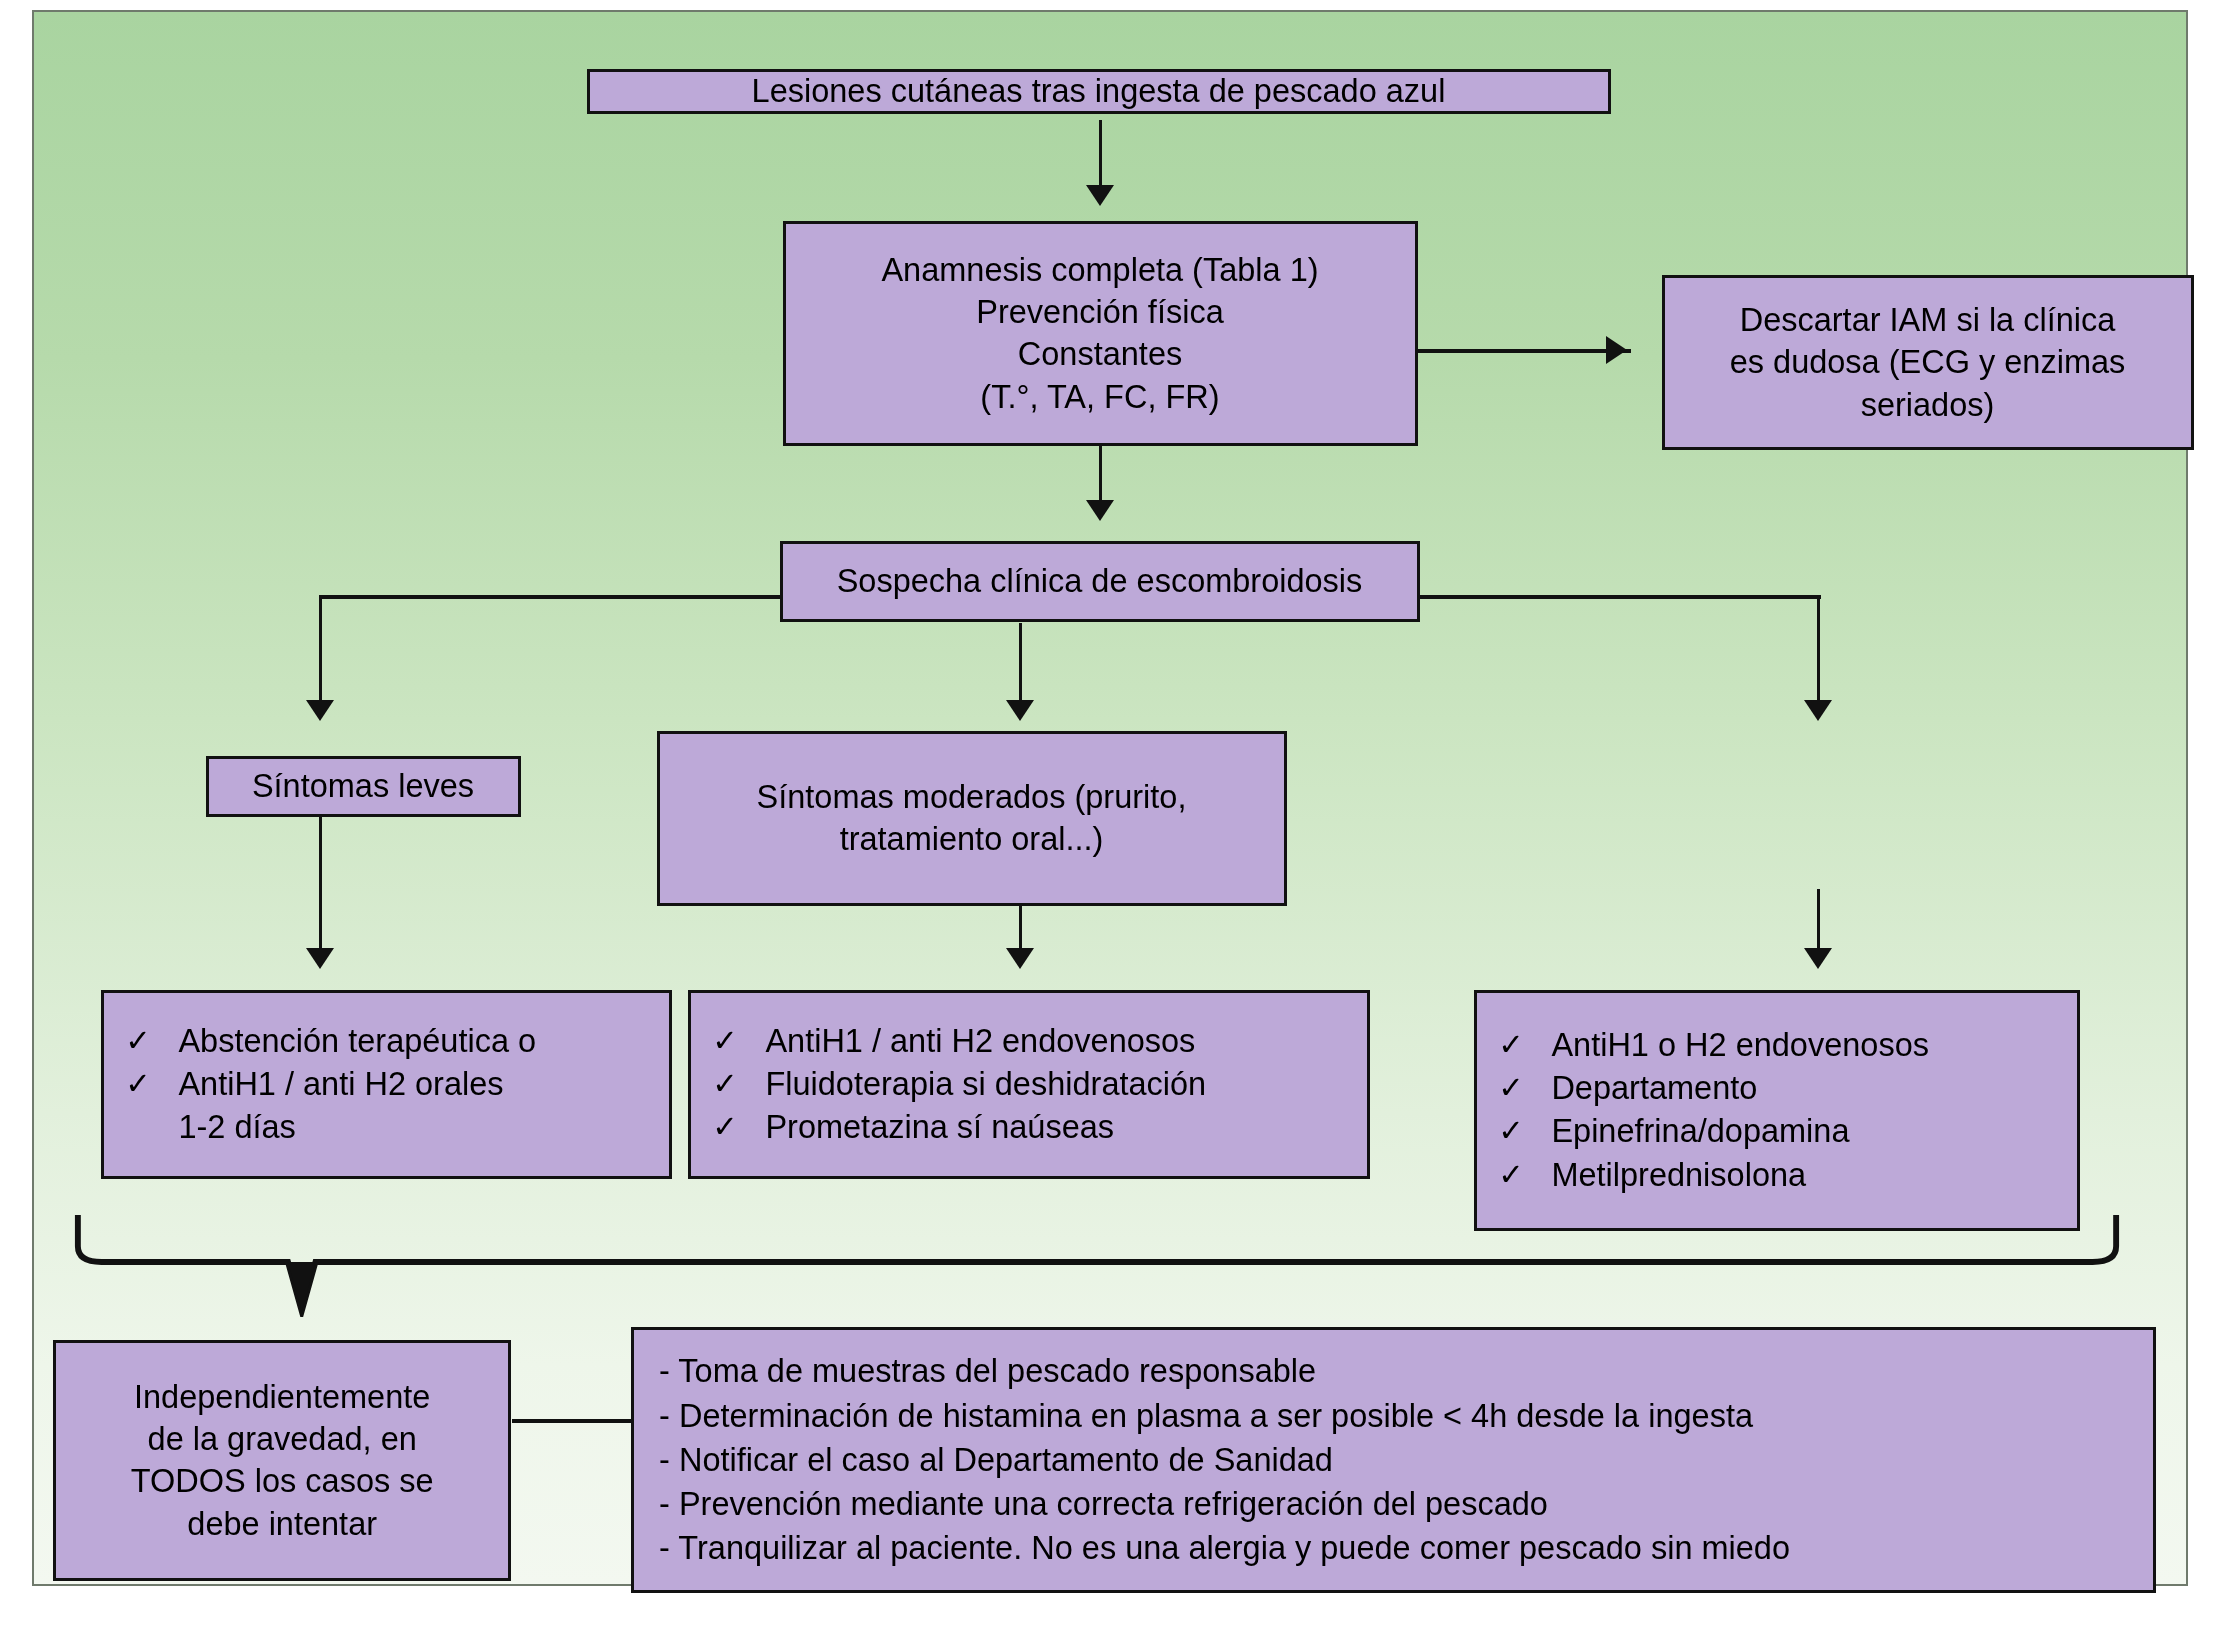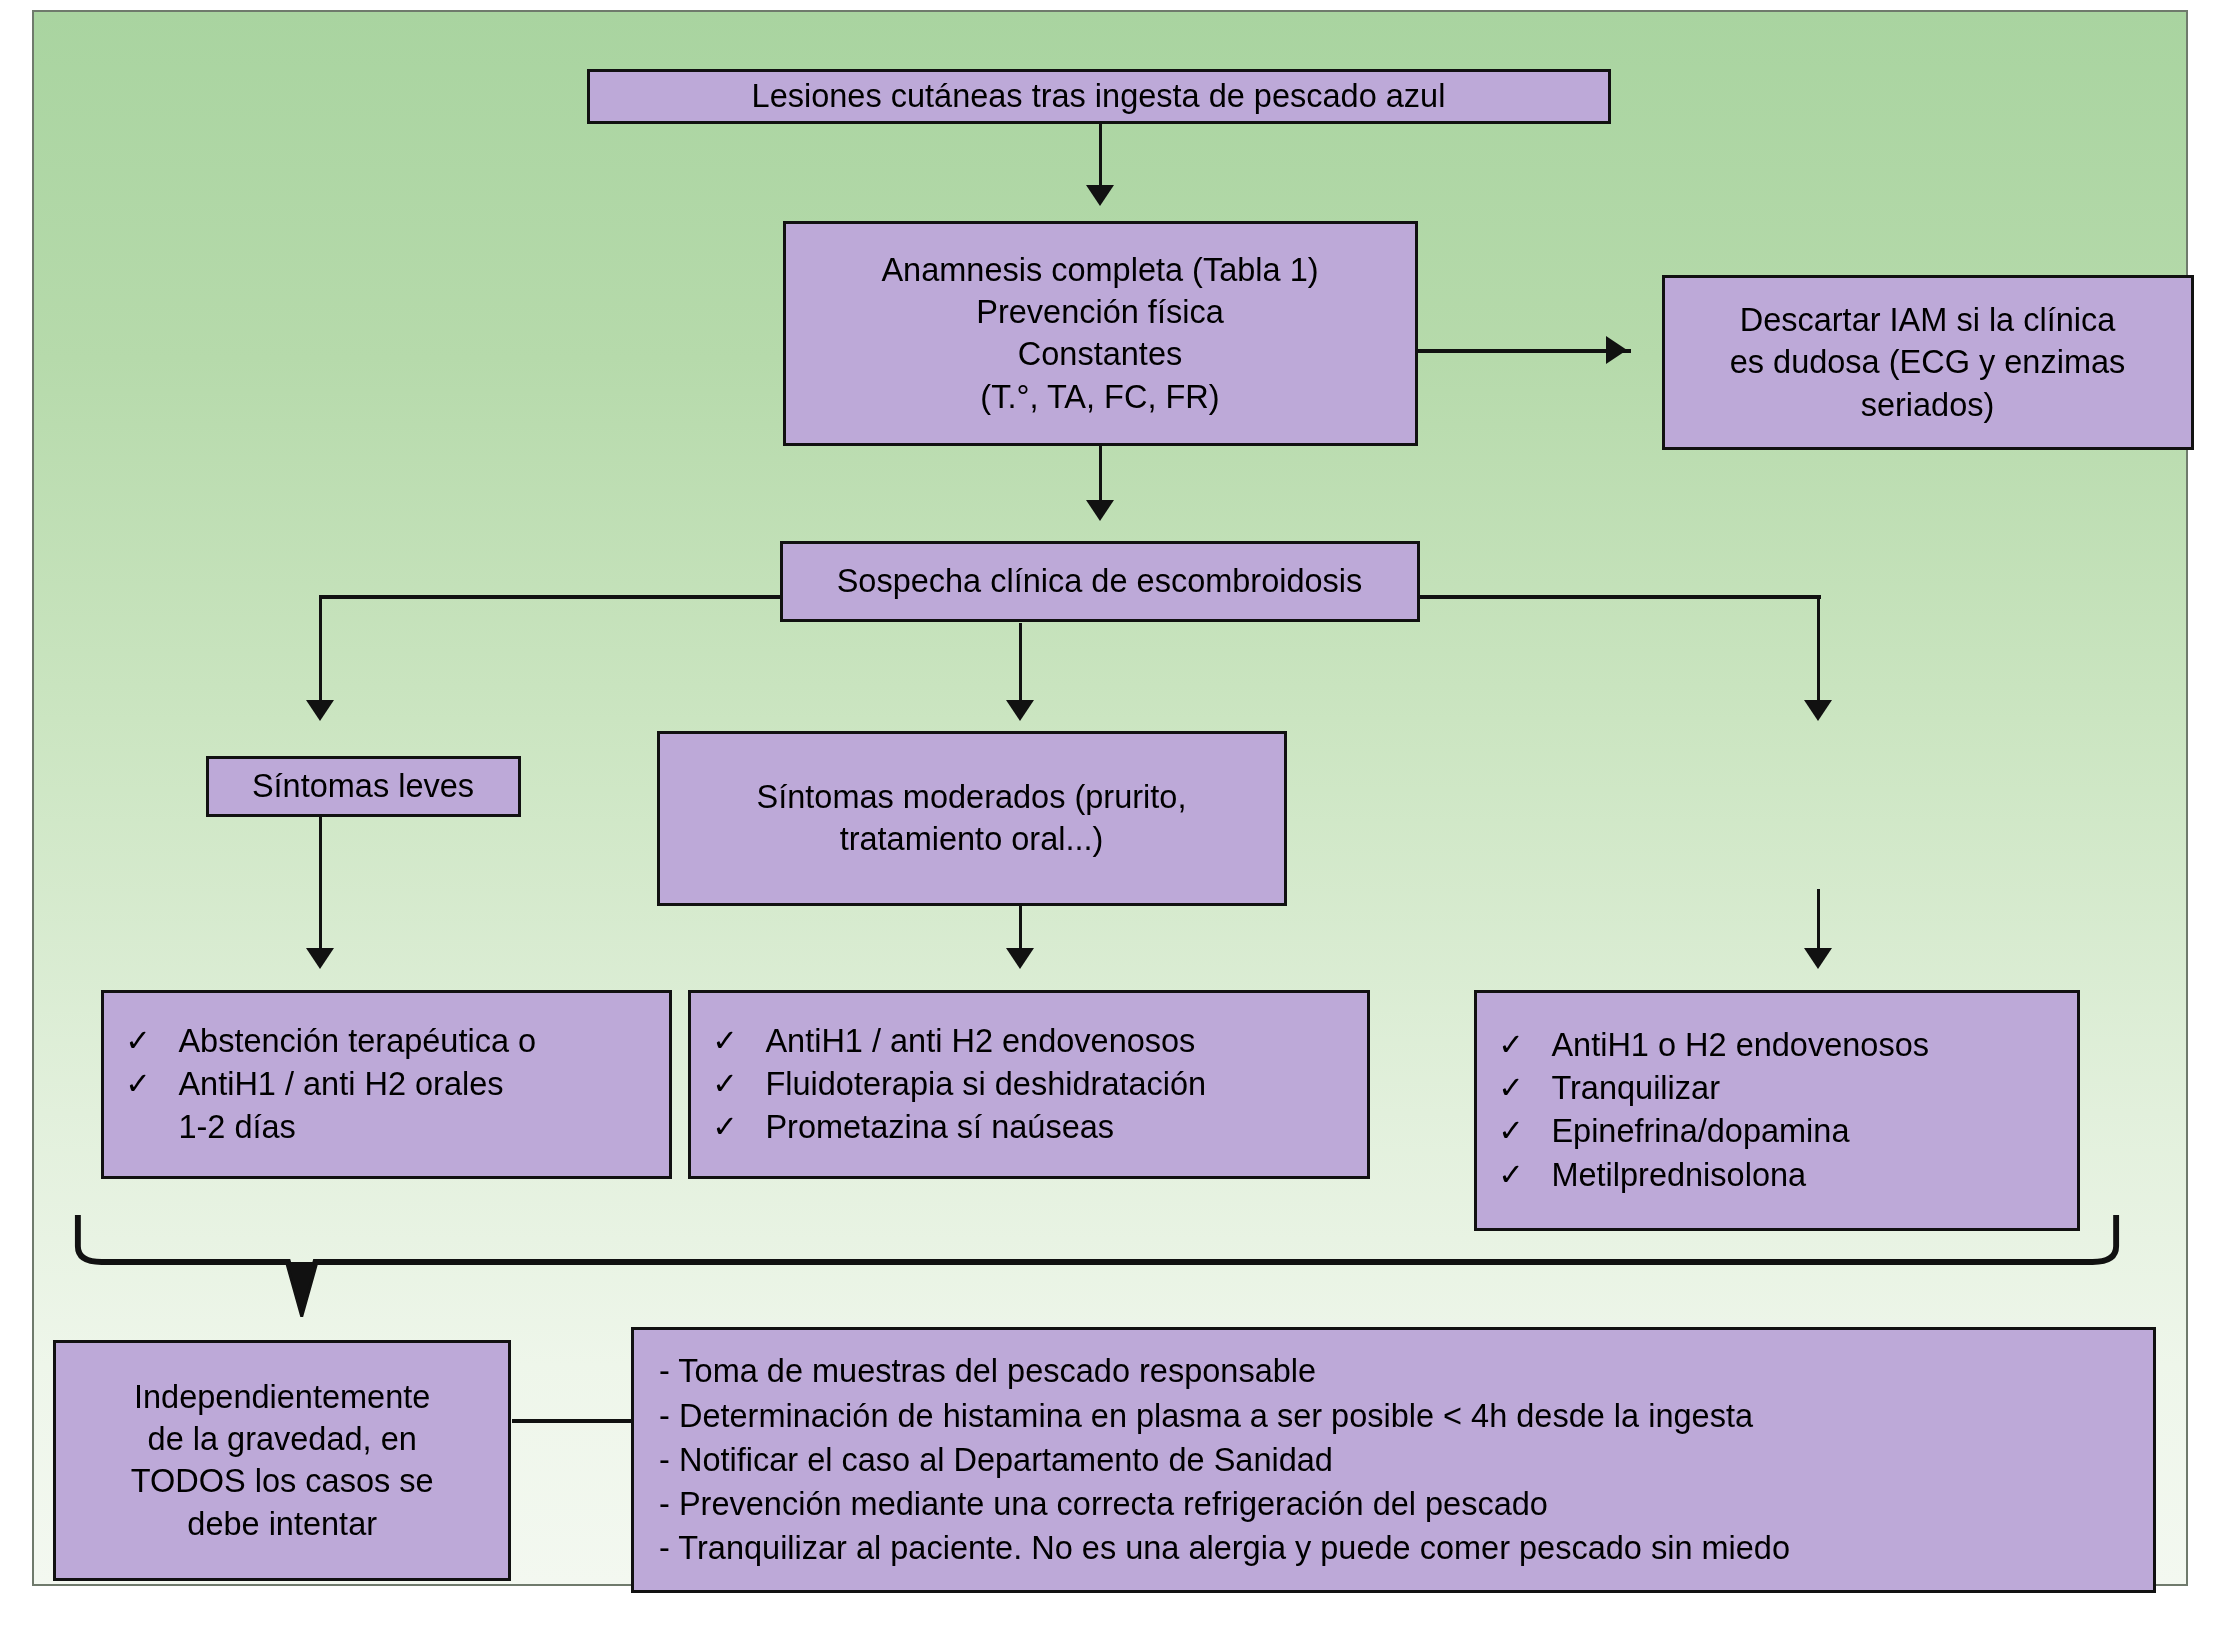--- a/index.html
+++ b/index.html
@@ -137,21 +137,21 @@
     <div class="ln-v" style="left:1783px; top:877px; height:64px;"></div>
     <div class="arrow-down" style="left:1770px; top:936px;"></div>
 
     <svg class="brace-svg" width="2088" height="108" style="left:19.7px; top:1197px;" viewBox="0 0 2120 110">
       <path d="M 22 6 L 22 38 Q 22 54 46 54 L 236 54 L 250 104 L 264 54 L 2074 54 Q 2098 54 2098 38 L 2098 6" fill="none" stroke="#111111" stroke-width="6" stroke-linejoin="miter" stroke-linecap="butt"></path>
       <path d="M 236 54 L 250 104 L 264 54 Z" fill="#111111"></path>
     </svg>
 
     <div class="ln-h" style="left:478px; top:1407px; width:133px;"></div>
 
-    <div class="box center" style="left:553px; top:57px; width:1024px; height:55px;">
+    <div class="box center" style="left:553px; top:57px; width:1024px; height:45px;">
       <span class="ln">Lesiones cutáneas tras ingesta de pescado azul</span>
     </div>
 
     <div class="box center" style="left:749px; top:209px; width:635px; height:225px;">
       <span class="ln">Anamnesis completa (Tabla 1)</span>
       <span class="ln">Prevención física</span>
       <span class="ln">Constantes</span>
       <span class="ln">(T.°, TA, FC, FR)</span>
     </div>
 
@@ -205,21 +205,21 @@
       </div>
     </div>
 
     <div class="box checkbox-list" style="left:1440px; top:978px; width:606px; height:241px;">
       <div class="chk-row">
         <span class="chk-mark">✓</span>
         <span class="chk-text">AntiH1 o H2 endovenosos</span>
       </div>
       <div class="chk-row">
         <span class="chk-mark">✓</span>
-        <span class="chk-text">Tranquilizar</span>
+        <span class="chk-text">Departamento</span>
       </div>
       <div class="chk-row">
         <span class="chk-mark">✓</span>
         <span class="chk-text">Epinefrina/dopamina</span>
       </div>
       <div class="chk-row">
         <span class="chk-mark">✓</span>
         <span class="chk-text">Metilprednisolona</span>
       </div>
     </div>

